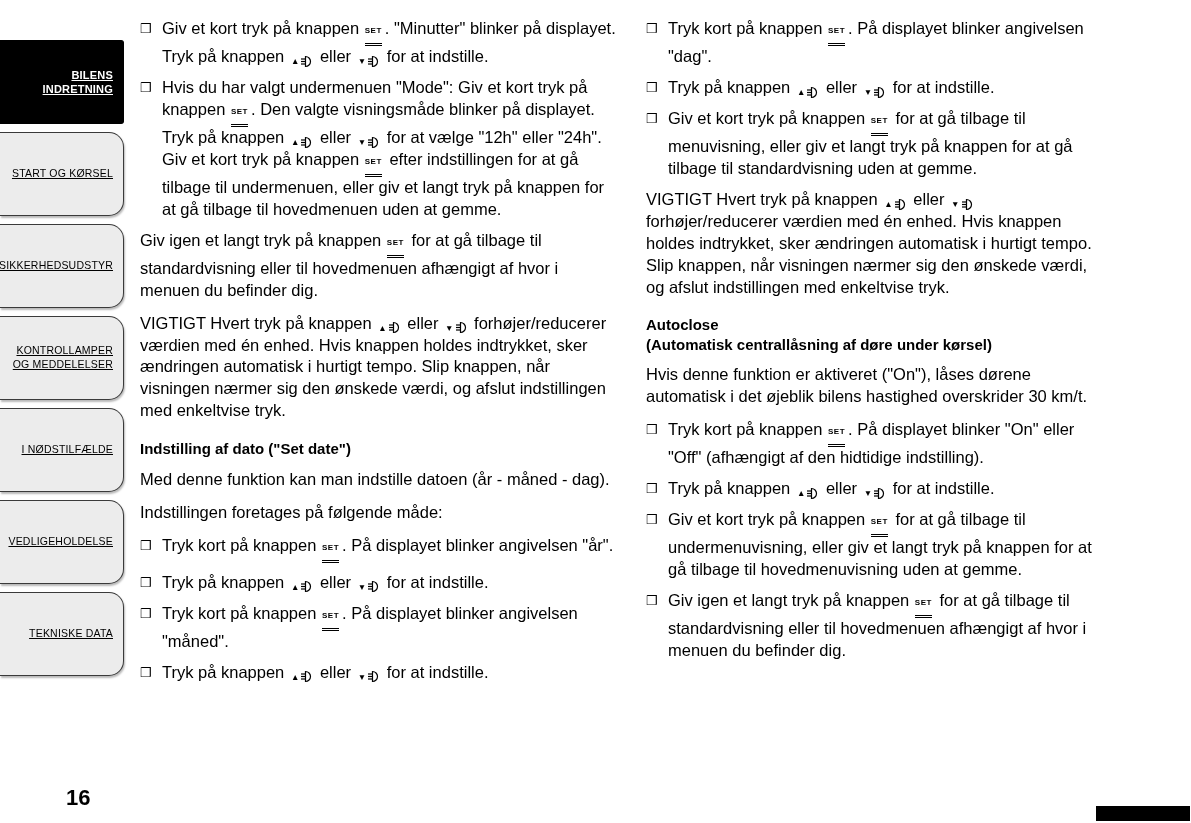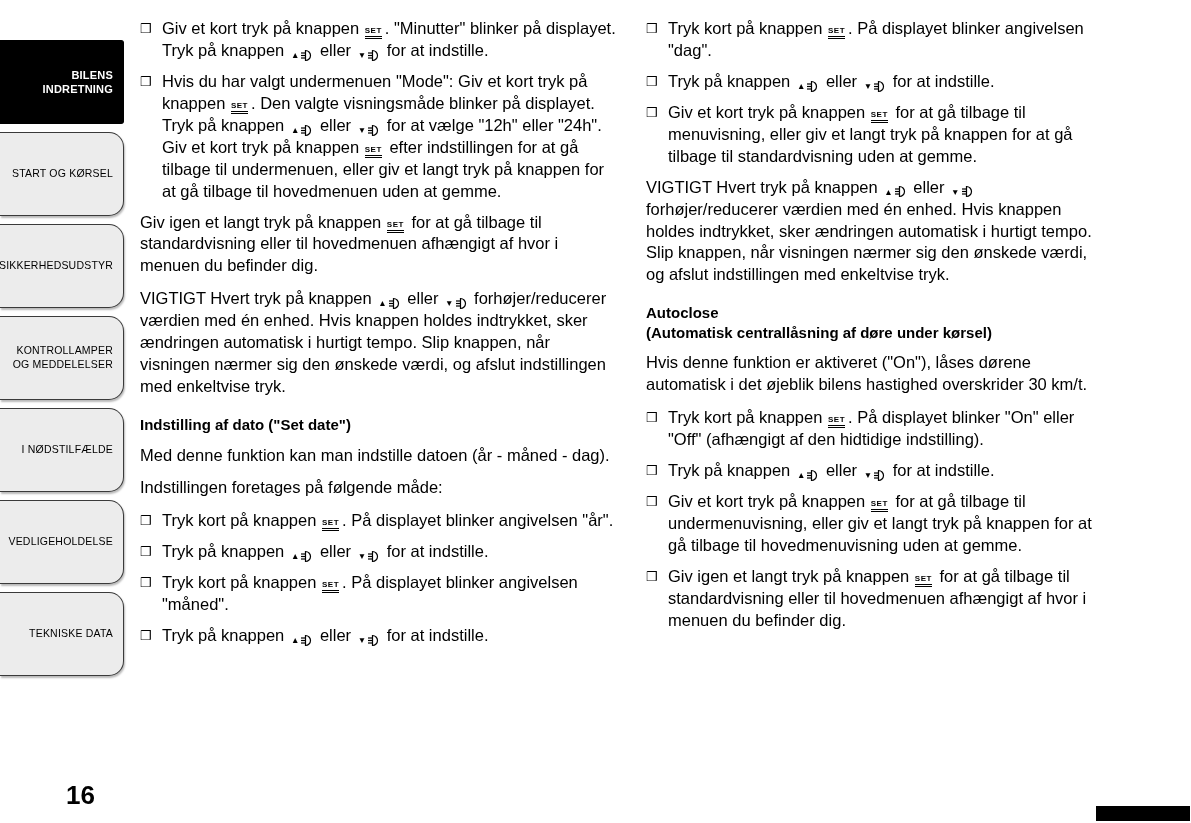--- a/index.html
+++ b/index.html
@@ -15,20 +15,21 @@
   }
   .tab {
     box-sizing:border-box; height:84px;
     background:#ececec; border:1.5px solid #3a3a3a; border-left:none;
     border-radius:0 15px 15px 0;
     display:flex; align-items:center; justify-content:flex-end;
     text-align:right; padding:6px 10px 6px 6px;
     font-size:10.5px; line-height:1.3; letter-spacing:.2px;
     box-shadow:1px 2px 2px rgba(0,0,0,.28);
     cursor:pointer;
+    text-decoration:underline;
   }
   .tab.active {
     background:#000; color:#fff; border-color:#000;
     border-radius:0 3px 3px 0; font-weight:bold; font-size:11px;
     box-shadow:none;
   }
   
   .col {
     position:absolute; top:18px;
     font-size:16.5px; line-height:1.33;
@@ -38,32 +39,32 @@
   .bullet-item { display:flex; margin:0 0 9px; }
   .bullet-glyph { flex:0 0 22px; font-size:13px; padding-top:2px; }
   .bullet-body { flex:1; }
   .para { margin:0 0 11px; }
   h3.section-heading {
     font-size:15px; font-weight:bold; margin:17px 0 10px; line-height:1.3;
   }
   
   .icon-set {
     display:inline-block; font-size:8px; font-weight:bold;
-    letter-spacing:.5px; line-height:1; padding-bottom:1px;
+    letter-spacing:.5px; line-height:1; padding-bottom:8px;
     border-bottom:3px double #000; margin:8px 3px 0 1px; vertical-align:1px;
   }
   .btn-icon {
     display:inline-flex; align-items:center; vertical-align:-2px; margin:0 2px;
   }
   .btn-icon .tri { font-size:8.5px; line-height:1; margin-right:1px; }
   .btn-icon svg { display:block; }
   
   .page-number {
     position:absolute; left:66px; bottom:12px;
-    font-size:26px; font-weight:bold;
+    font-size:22px; font-weight:bold;
   }
   .corner-mark {
     position:absolute; right:1px; bottom:2px;
     width:94px; height:15px; background:#000;
   }
 </style>
 </head>
 <body>
 
 <div class="page">

